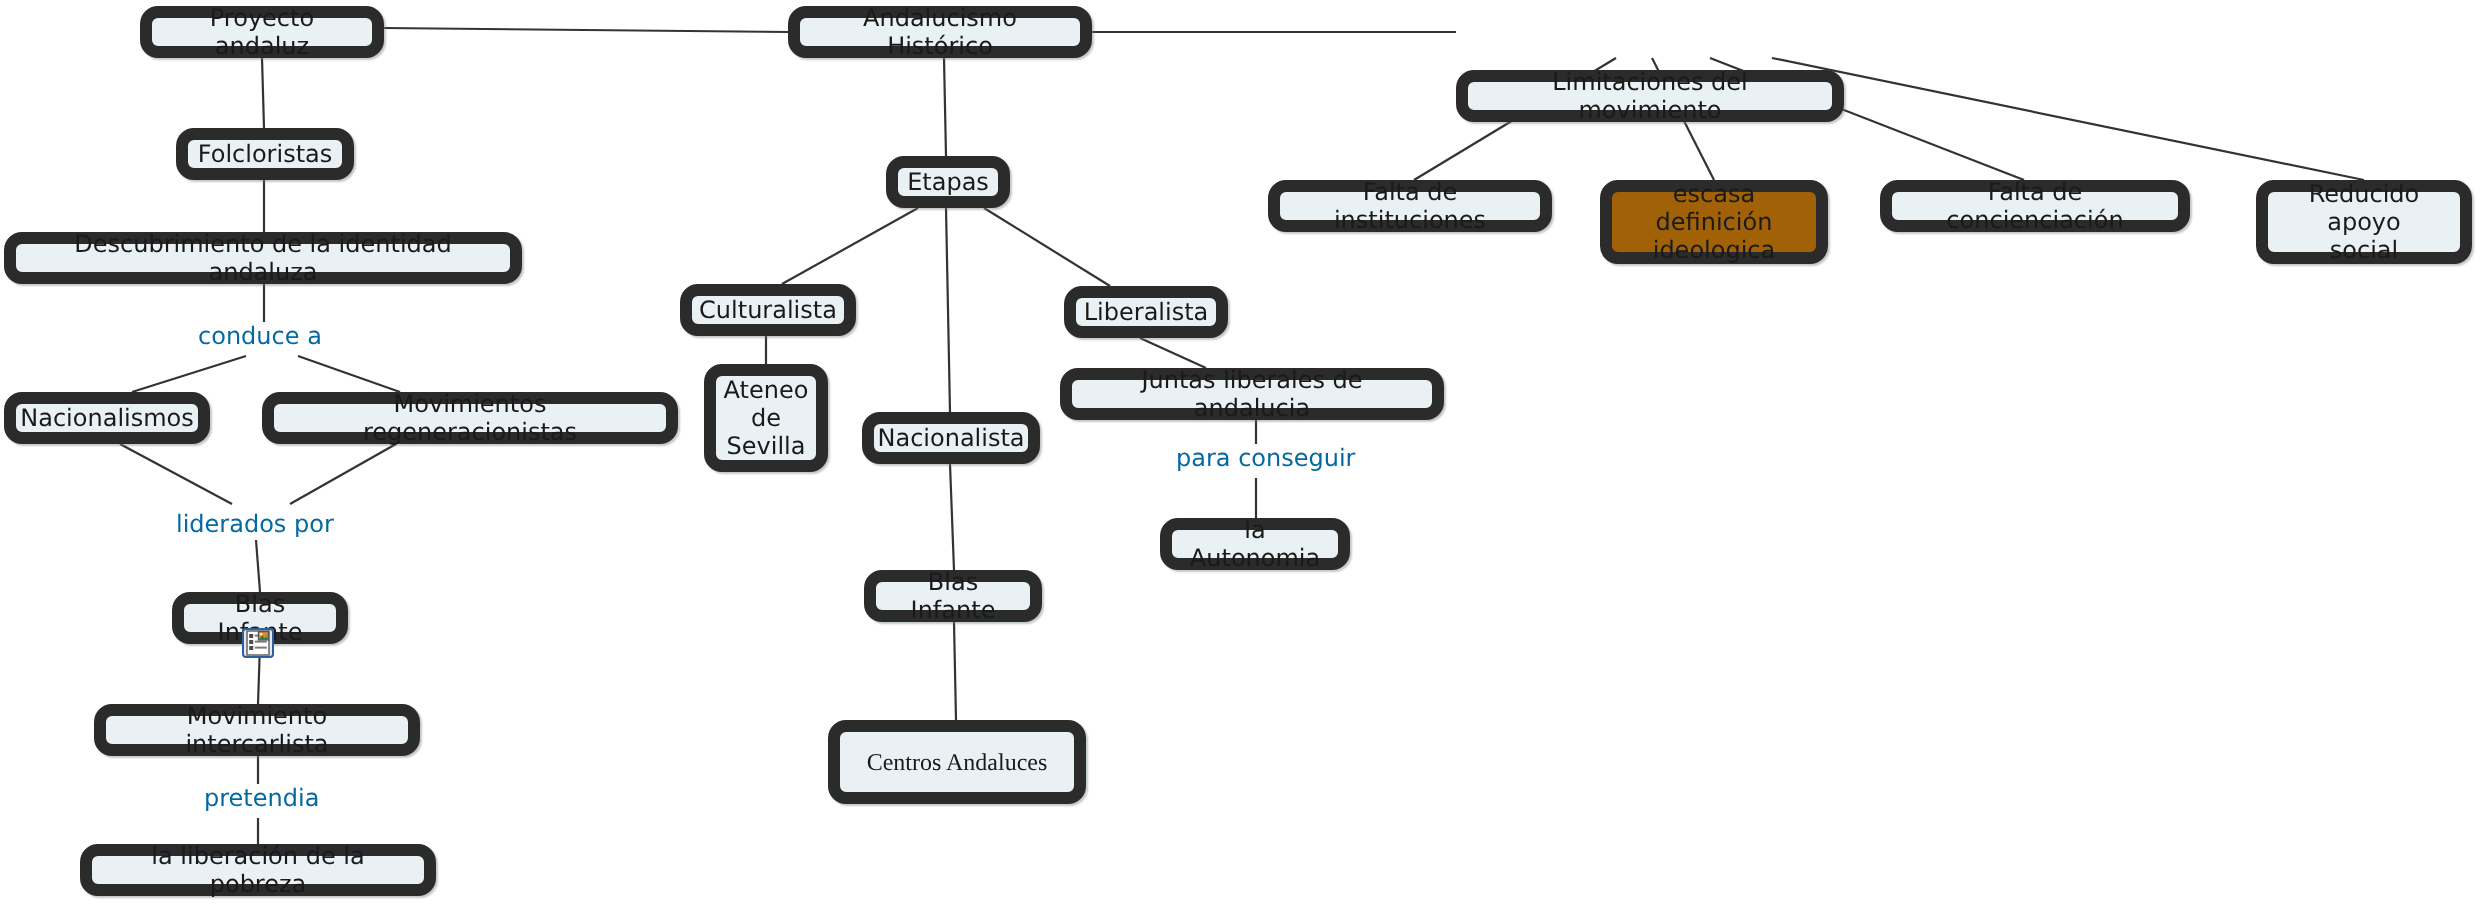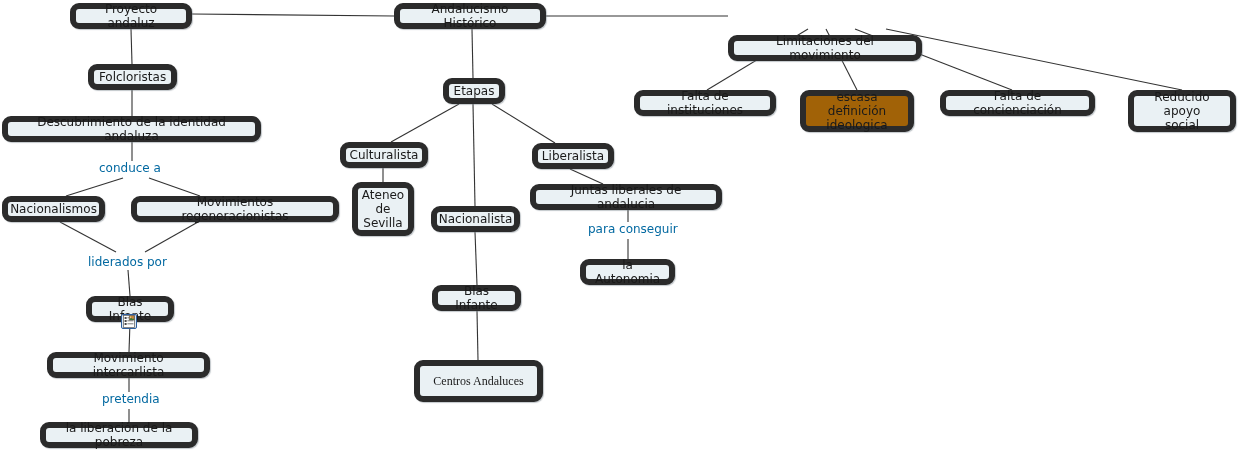--- a/index.html
+++ b/index.html
@@ -119,21 +119,21 @@
 de
 Sevilla</div>
       <div class="node" style="left: 2px; top: 196px; width: 103px; height: 26px; background: rgb(234, 241, 244); border-color: rgb(43, 43, 43);">Nacionalismos</div>
       <div class="node" style="left: 131px; top: 196px; width: 208px; height: 26px; background: rgb(234, 241, 244); border-color: rgb(43, 43, 43);">Movimientos regeneracionistas</div>
       <div class="node" style="left: 431px; top: 206px; width: 89px; height: 26px; background: rgb(234, 241, 244); border-color: rgb(43, 43, 43);">Nacionalista</div>
       <div class="node" style="left: 580px; top: 259px; width: 95px; height: 26px; background: rgb(234, 241, 244); border-color: rgb(43, 43, 43);">la Autonomia</div>
       <div class="node" style="left: 86px; top: 296px; width: 88px; height: 26px; background: rgb(234, 241, 244); border-color: rgb(43, 43, 43);">Blas Infante</div>
       <div class="node" style="left: 432px; top: 285px; width: 89px; height: 26px; background: rgb(234, 241, 244); border-color: rgb(43, 43, 43);">Blas Infante</div>
       <div class="node" style="left: 47px; top: 352px; width: 163px; height: 26px; background: rgb(234, 241, 244); border-color: rgb(43, 43, 43);">Movimiento intercarlista</div>
       <div class="node" style="left: 414px; top: 360px; width: 129px; height: 42px; background: rgb(234, 241, 244); border-color: rgb(43, 43, 43); font-family: Liberation Serif, serif;">Centros Andaluces</div>
-      <div class="node" style="left: 40px; top: 422px; width: 158px; height: 26px; background: rgb(234, 241, 244); border-color: rgb(43, 43, 43);">la liberación de la pobreza</div>
+      <div class="node" style="left: 40px; top: 422px; width: 178px; height: 26px; background: rgb(234, 241, 244); border-color: rgb(43, 43, 43);">la liberación de la pobreza</div>
     </div>
   <div id="labels-layer">
       <div class="linklabel" style="left: 96px; top: 161px;">conduce a</div>
       <div class="linklabel" style="left: 85px; top: 255px;">liderados por</div>
       <div class="linklabel" style="left: 585px; top: 222px;">para conseguir</div>
       <div class="linklabel" style="left: 99px; top: 392px;">pretendia</div>
     </div>
 
   <svg class="res-icon" id="res-icon" viewBox="0 0 16 15" xmlns="http://www.w3.org/2000/svg" style="left: 121px; top: 314px;">
     <rect x="0.5" y="0.5" width="15" height="14" rx="1.5" fill="#dfe9f2" stroke="#2e5f9e" stroke-width="1"></rect>

